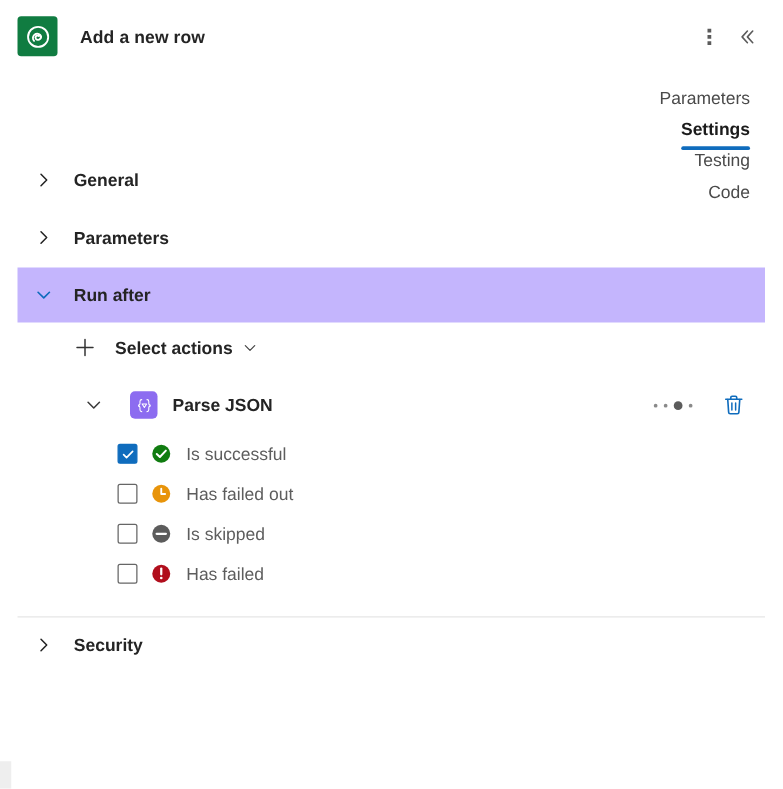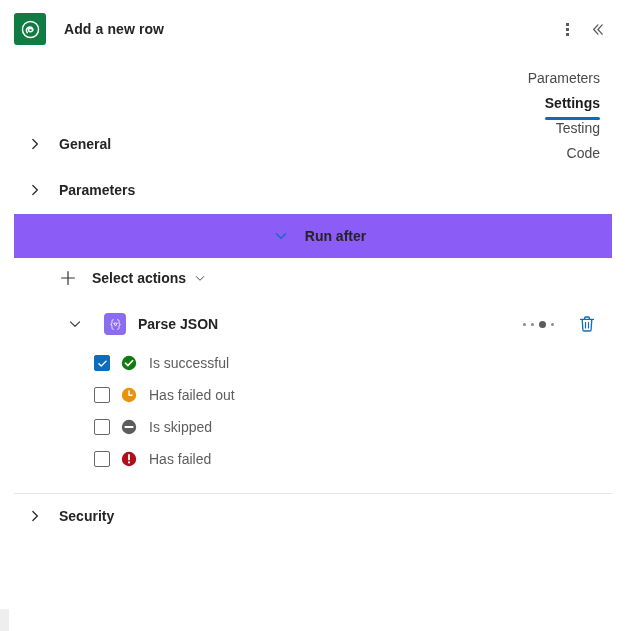--- a/index.html
+++ b/index.html
@@ -108,22 +108,21 @@
   }
   .section-head {
     display: flex;
     align-items: center;
     height: 44px;
     cursor: pointer;
     padding-left: 12px;
     box-sizing: border-box;
   }
   .section-head.hovered {
-    background: #8b5cf6;
-    justify-content: center;
+    background: #c4b5fd;
   }
   .chev {
     width: 18px;
     height: 18px;
     display: flex;
     align-items: center;
     justify-content: center;
     flex: 0 0 auto;
     color: #242424;
   }

